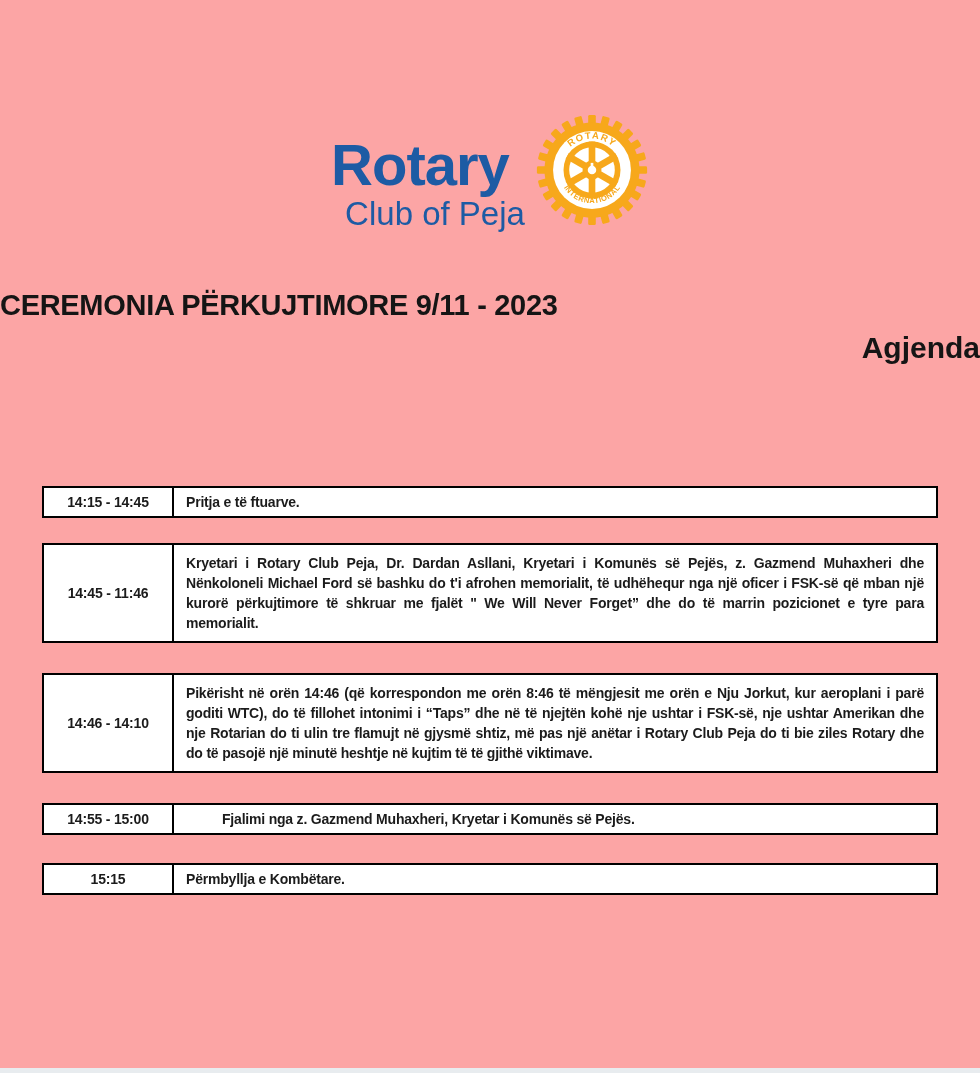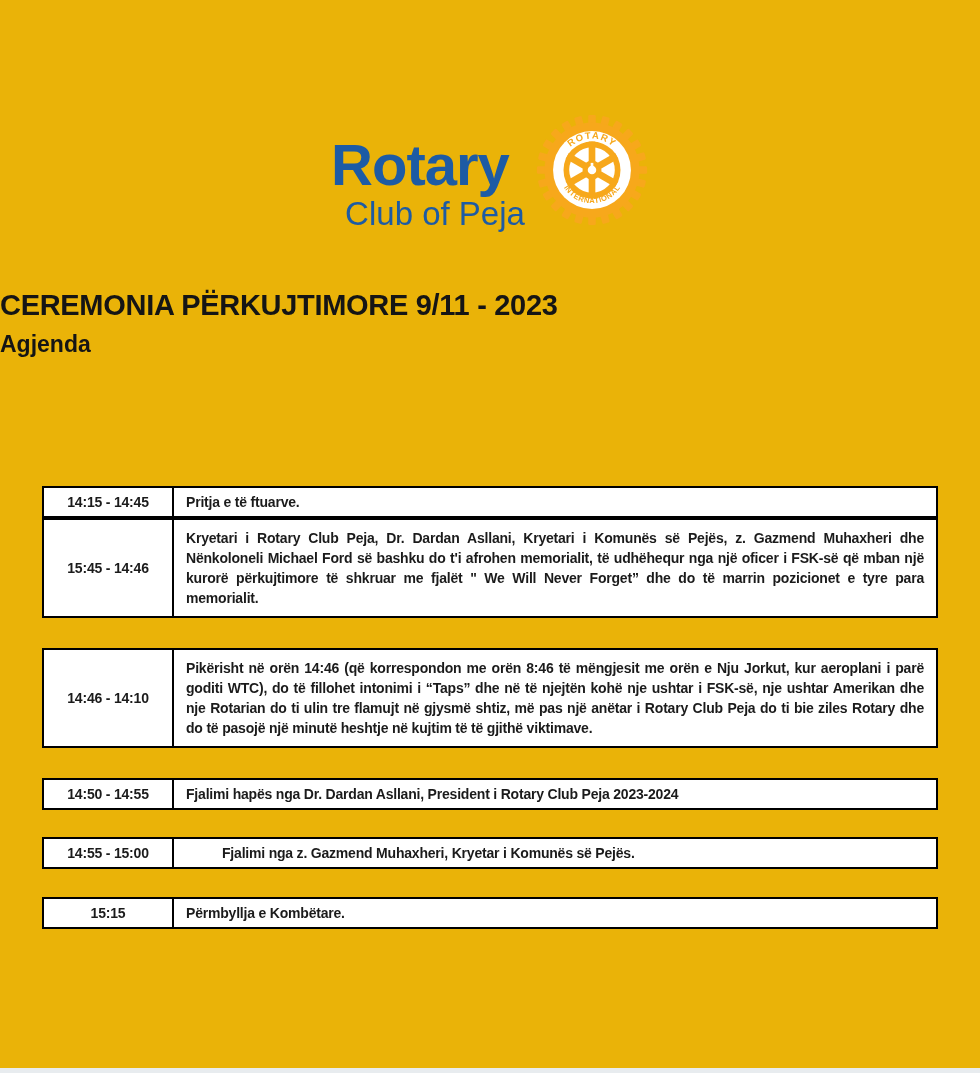--- a/index.html
+++ b/index.html
@@ -1,20 +1,20 @@
 <!DOCTYPE html>
 <html><head>
 <meta charset="utf-8">
 <style>
   * { margin:0; padding:0; box-sizing:border-box; }
   html,body { background:#ffffff; }
   .page {
     position:relative;
     width:980px; height:1073px;
-    background:#eab308;
+    background:#fca5a5;
     font-family:"Liberation Sans", sans-serif;
     color:#1b1b1b;
     overflow:hidden;
     margin:0 auto;
   }
   
   .logo-row {
     position:absolute; top:113px; left:0; right:0;
     display:flex; justify-content:center; align-items:flex-start;
   }
@@ -29,36 +29,36 @@
   }
   .wheel { width:114px; height:114px; }
   
   .doc-title {
     position:absolute; top:289px; left:0; width:100%;
     text-align:left; font-size:29px; font-weight:700; color:#151515;
     letter-spacing:-0.3px;
   }
   .doc-subtitle {
     position:absolute; top:331px; left:0; width:100%;
-    text-align:left; font-size:23px; font-weight:700; color:#151515;
+    text-align:right; font-size:30px; font-weight:700; color:#151515;
   }
   
   .intro {
     position:absolute; top:431px; left:107px; width:800px;
     font-size:14px; font-weight:700; line-height:21px; color:#1b1b1b;
     letter-spacing:-0.2px;
   }
   
   .agenda { position:absolute; top:486px; left:42px; width:896px; }
   .agenda-row {
     display:flex; border:2px solid #000000; background:#ffffff;
   }
   .agenda-row.h-single { height:32px; }
   .agenda-row.h-tall   { height:100px; }
-  .gap-25 { }
+  .gap-25 { margin-bottom:25px; }
   .gap-27 { margin-bottom:27px; }
   .gap-28 { margin-bottom:28px;gap:36px; }
   .gap-30 { margin-bottom:30px; }
   .time-cell {
     width:130px; flex:0 0 130px;
     border-right:2px solid #000000;
     display:flex; align-items:center; justify-content:center;
     font-size:14px; font-weight:700; letter-spacing:-0.2px;
     white-space:nowrap;
   }
@@ -199,37 +199,33 @@
 
 
   <div class="agenda">
 
     <div class="agenda-row h-single gap-25">
       <div class="time-cell">14:15 - 14:45</div>
       <div class="desc-cell">Pritja e të ftuarve.</div>
     </div>
 
     <div class="agenda-row h-tall gap-30">
-      <div class="time-cell">15:45 - 14:46</div>
+      <div class="time-cell">14:45 - 11:46</div>
       <div class="desc-cell">
         <p>Kryetari i Rotary Club Peja, Dr. Dardan Asllani, Kryetari i Komunës së Pejës, z. Gazmend Muhaxheri dhe Nënkoloneli Michael Ford së bashku do t'i afrohen memorialit, të udhëhequr nga një oficer i FSK-së që mban një kurorë përkujtimore të shkruar me fjalët " We Will Never Forget” dhe do të marrin pozicionet e tyre para memorialit.</p>
       </div>
     </div>
 
     <div class="agenda-row h-tall gap-30">
       <div class="time-cell">14:46 - 14:10</div>
       <div class="desc-cell">
         <p>Pikërisht në orën 14:46 (që korrespondon me orën 8:46 të mëngjesit me orën e Nju Jorkut, kur aeroplani i parë goditi WTC), do të fillohet intonimi i “Taps” dhe në të njejtën kohë nje ushtar i FSK-së, nje ushtar Amerikan dhe nje Rotarian do ti ulin tre flamujt në gjysmë shtiz, më pas një anëtar i Rotary Club Peja do ti bie ziles Rotary dhe do të pasojë një minutë heshtje në kujtim të të gjithë viktimave.</p>
       </div>
     </div>
 
-    <div class="agenda-row h-single gap-27">
-      <div class="time-cell">14:50 - 14:55</div>
-      <div class="desc-cell">Fjalimi hapës nga Dr. Dardan Asllani, President i Rotary Club Peja 2023-2024</div>
-    </div>
 
     <div class="agenda-row h-single gap-28">
       <div class="time-cell">14:55 - 15:00</div>
       <div class="desc-cell">Fjalimi nga z. Gazmend Muhaxheri, Kryetar i Komunës së Pejës.</div>
     </div>
 
 
     <div class="agenda-row h-single">
       <div class="time-cell">15:15</div>
       <div class="desc-cell">Përmbyllja e Kombëtare.</div>

